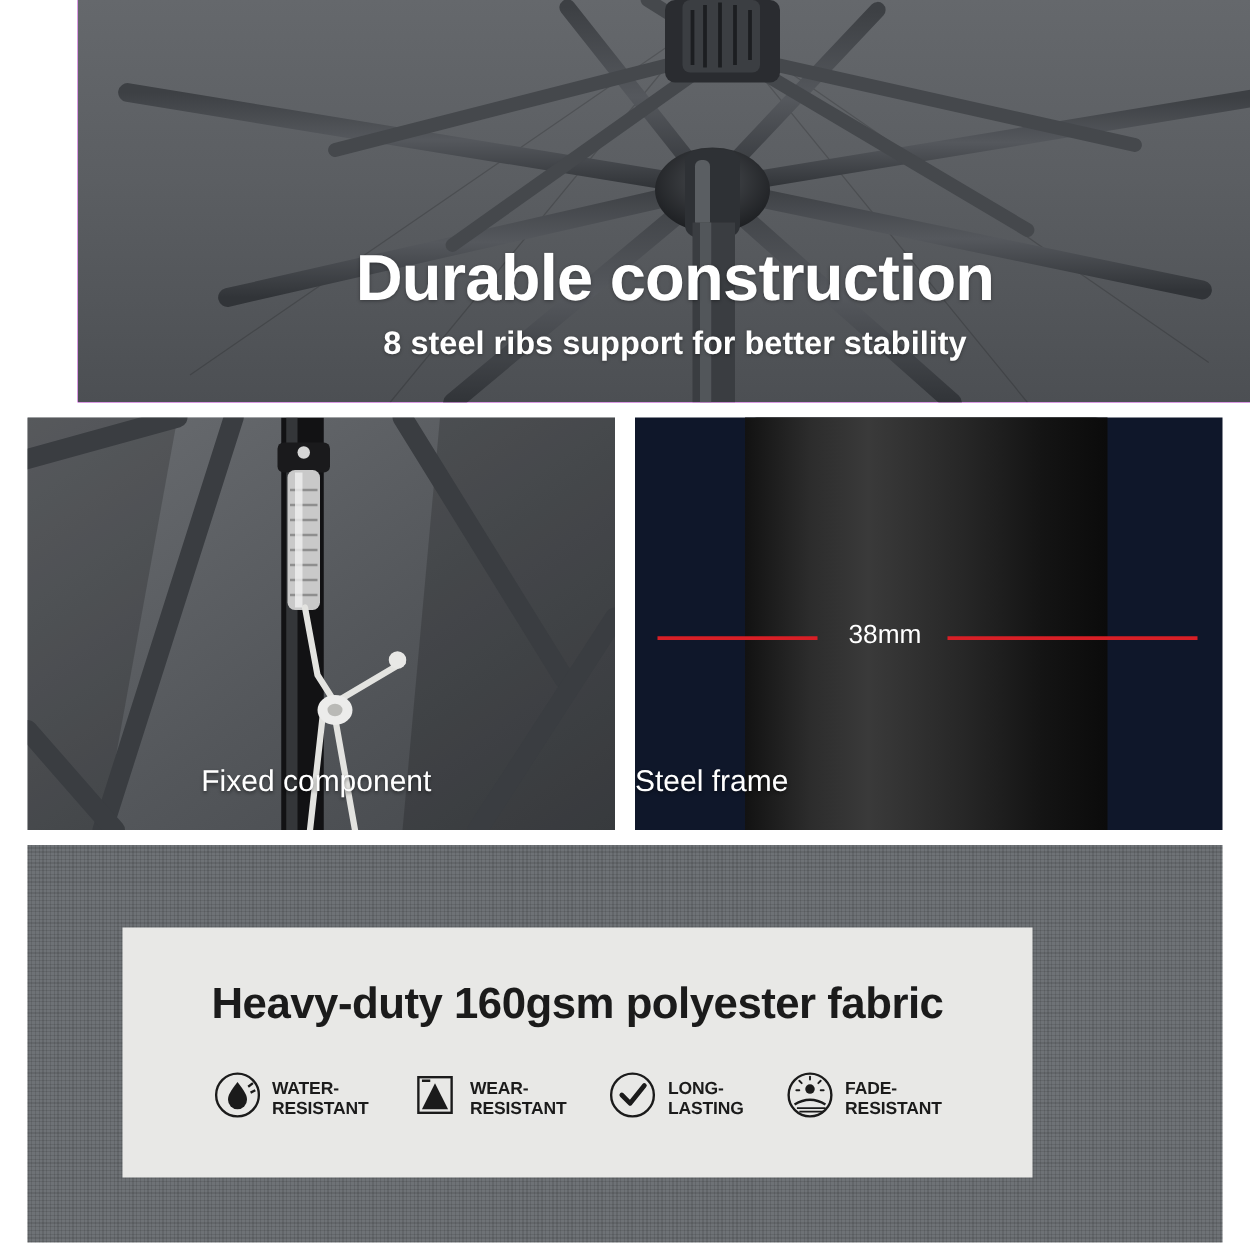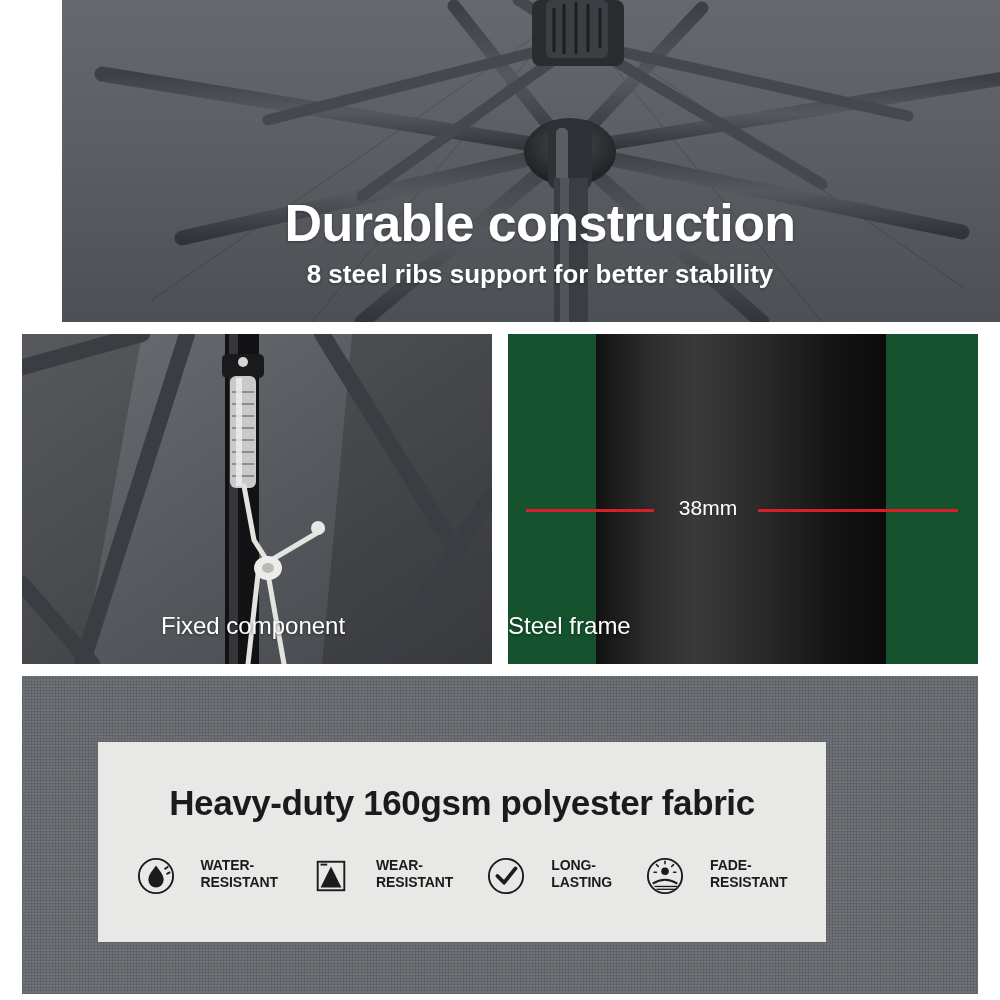--- a/index.html
+++ b/index.html
@@ -33,21 +33,21 @@
     text-shadow: 0 1px 3px rgba(0,0,0,.35);
   }
 
   
   .mid-row { position: absolute; left: 22px; top: 334px; width: 956px; height: 330px; }
   .panel-mid {
     position: absolute; top: 0; height: 330px; width: 470px; overflow: hidden;
     background: #55585c;
   }
   .panel-mid.left { left: 0; }
-  .panel-mid.right { left: 486px; background: #14532d; }
+  .panel-mid.right { left: 486px; background: #0f172a; }
 
   .mid-label {
     position: absolute; bottom: 24px; left: 0; right: 0; text-align: left;
     font-size: 24px; color: #ffffff; font-weight: 400; z-index: 6;
     text-shadow: 0 1px 3px rgba(0,0,0,.45);
   }
   .mid-label.left-aligned { text-align: left; left: 139px; right: auto; }
 
   
   .fc-canvas { position: absolute; inset: 0; }
@@ -88,21 +88,21 @@
     display: flex; flex-direction: column; align-items: center; justify-content: center;
   }
   .fabric-title {
     font-size: 35px; font-weight: bold; color: #1b1b1b; letter-spacing: -0.4px;
     margin-top: -6px;
   }
   .features {
     display: flex; align-items: center; justify-content: center; gap: 34px;
     margin-top: 34px;
   }
-  .feature { display: flex; align-items: flex-start; gap: 26px; }
+  .feature { display: flex; align-items: flex-end; gap: 9px; }
   .feat-icon { width: 38px; height: 38px; flex: 0 0 38px; }
   .feat-text {
     font-size: 14px; font-weight: bold; color: #1b1b1b; line-height: 1.18;
     letter-spacing: -0.1px; white-space: pre-line;
   }
 </style>
 </head>
 <body>
 
 <div class="page">

